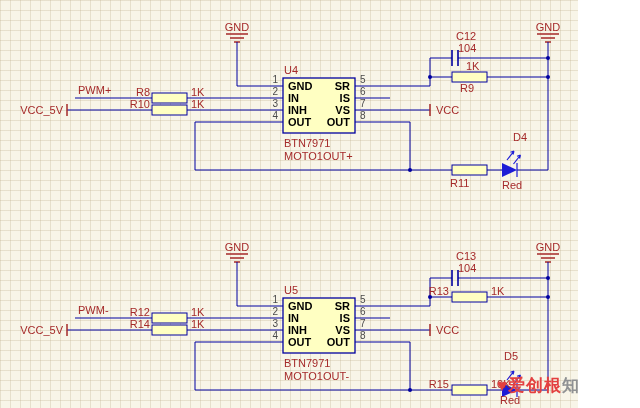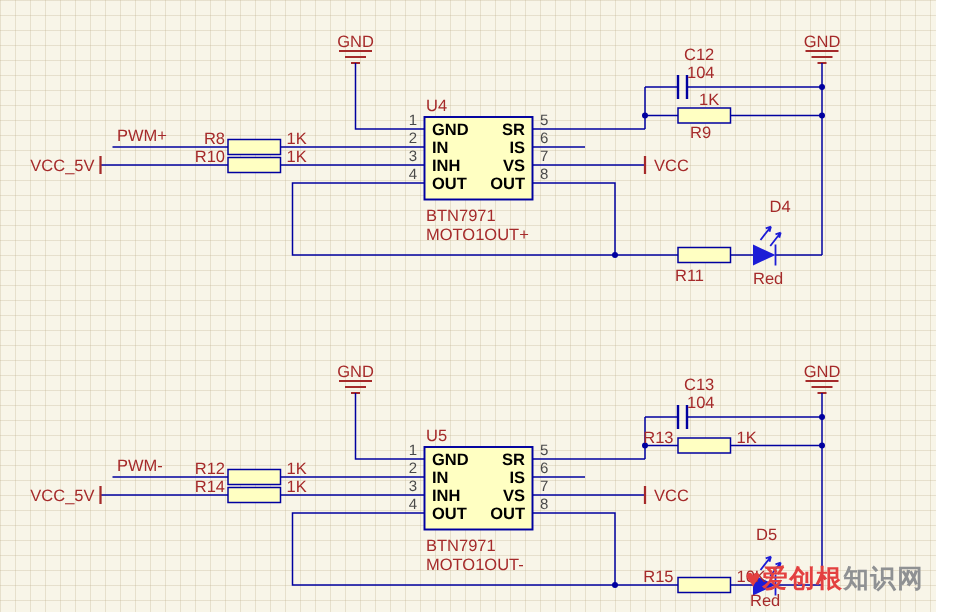--- a/index.html
+++ b/index.html
@@ -1,18 +1,18 @@
 <!DOCTYPE html>
 <html style="--wire: #0000A0; --label: #A52A2A; --led: #1C1CD6; --body: #FFFFC2; --background: #F8F5E8; --wmred: #E34040; --wmgray: #8F9193;"><head>
 <meta charset="utf-8">
 <style>
   html,body{margin:0;padding:0;background:#fff;}
   .canvas{
     position:relative;
-    width:624px;height:408px;
+    width:578px;height:408px;
     overflow:hidden;
     background-color:var(--background,#F8F5E8);
     background-image:
       linear-gradient(rgba(190,175,140,.30) 1px, transparent 1px),
       linear-gradient(90deg, rgba(190,175,140,.30) 1px, transparent 1px);
     background-size:10px 10px;
     font-family:"Liberation Sans",sans-serif;
   }
   svg{position:absolute;left:0;top:0;}
   text{font-family:"Liberation Sans",sans-serif;}

